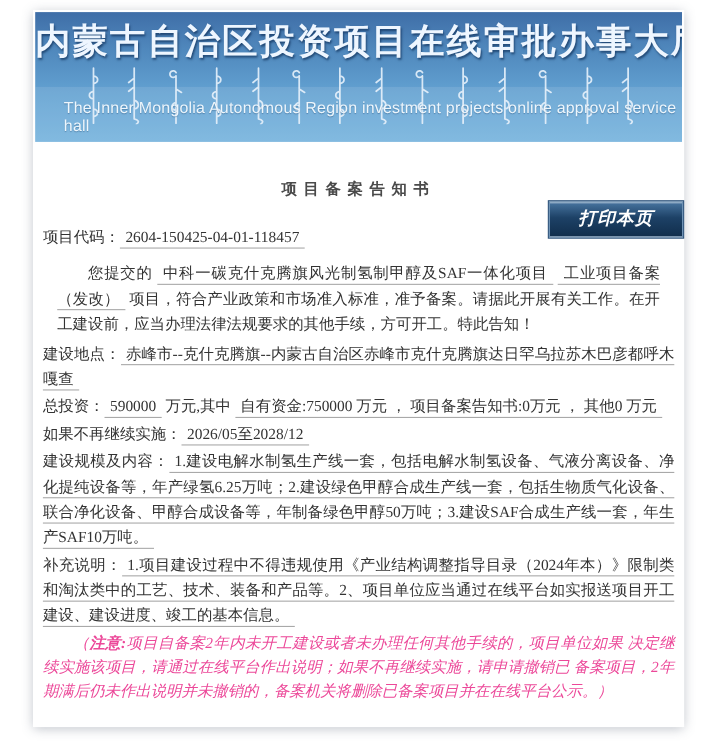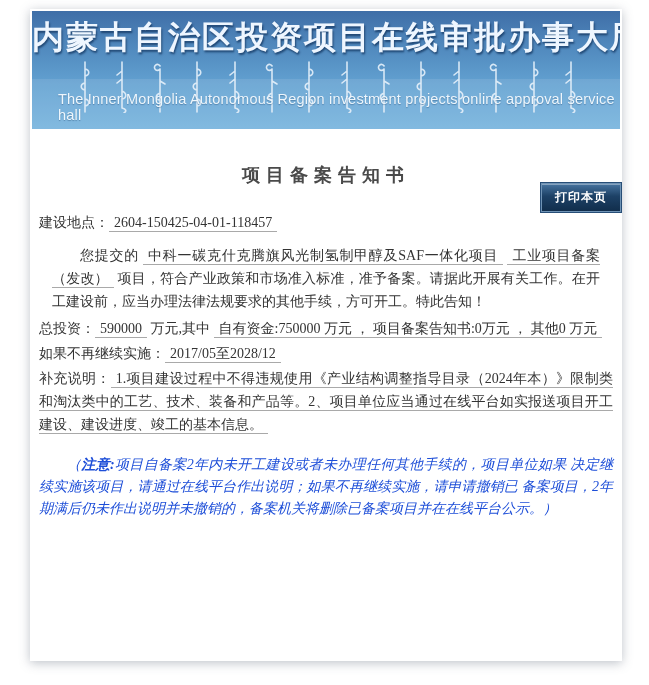--- a/index.html
+++ b/index.html
@@ -32,37 +32,38 @@
     background:rgba(255,255,255,.10);
     color:#eef6fc;font-family:"Liberation Sans","DejaVu Sans",sans-serif;
     font-size:14.5px;padding:12px 0 6px 26px;letter-spacing:.2px;
     text-shadow:0 1px 1px rgba(30,70,110,.4);
   }
   
   .content{position:relative;padding:0 9px;color:#333;font-size:14px;}
   .print-btn{
     position:absolute;right:1px;top:20px;
     background:linear-gradient(180deg,#47749f 0%,#1d4166 45%,#112e4c 100%);
-    color:#fff;font-weight:bold;font-size:12px;
+    color:#fff;font-weight:bold;font-size:16px;
     font-family:"Liberation Sans","DejaVu Sans",sans-serif;
     border:1px solid #6f93b5;outline:1px solid #274e77;
-    padding:5px 13px;cursor:pointer;letter-spacing:1px;
+    padding:5px 26px;cursor:pointer;letter-spacing:1px;
     box-shadow:inset 0 1px 0 rgba(255,255,255,.35);
+    font-style:italic;
   }
   .doc-title{
-    text-align:center;font-size:18px;font-weight:bold;color:#4a4a4a;
+    text-align:center;font-size:14px;font-weight:bold;color:#4a4a4a;
     letter-spacing:6px;margin:34px 0 0;padding-top:0;
   }
   .doc-body{margin-top:24px;line-height:23px;}
   .line{margin:0 0 2px;}
   .u{border-bottom:1px solid #a9a9a9;padding:0 5px 1px;}
   .para{margin:10px 13px 4px;text-indent:2em;text-align:justify;}
   .just{text-align:justify;}
   .note{
-    margin:18px 0 0;text-indent:2em;font-style:italic;color:#1d4ed8;
+    margin:3px 0 0;text-indent:2em;font-style:italic;color:#ec4899;
     line-height:22px;text-align:justify;
   }
   .note b{font-style:italic;}
 </style>
 </head>
 <body>
 
 <div class="page-card">
 
   <div class="banner">
@@ -126,30 +127,32 @@
     </div>
     <div class="banner-en">The Inner Mongolia Autonomous Region investment projects online approval service hall</div>
   </div>
 
   <div class="content">
     <button class="print-btn">打印本页</button>
 
     <div class="doc-title">项目备案告知书</div>
 
     <div class="doc-body">
-      <p class="line"><span>建设地点：</span><span class="u">2604-150425-04-01-118457</span></p>
+      <p class="line"><span>项目代码：</span><span class="u">2604-150425-04-01-118457</span></p>
 
 
       <p class="para"><span>您提交的</span> <span class="u">中科一碳克什克腾旗风光制氢制甲醇及SAF一体化项目</span> <span class="u">工业项目备案（发改）</span> <span>项目，符合产业政策和市场准入标准，准予备案。请据此开展有关工作。在开工建设前，应当办理法律法规要求的其他手续，方可开工。特此告知！</span></p>
 
+      <p class="line just"><span>建设地点：</span><span class="u">赤峰市--克什克腾旗--内蒙古自治区赤峰市克什克腾旗达日罕乌拉苏木巴彦都呼木嘎查</span></p>
 
       <p class="line"><span>总投资：</span><span class="u">590000</span> <span>万元,其中</span> <span class="u">自有资金:750000 万元 ， 项目备案告知书:0万元 ， 其他0 万元</span></p>
 
-      <p class="line"><span>如果不再继续实施：</span><span class="u">2017/05至2028/12</span></p>
+      <p class="line"><span>如果不再继续实施：</span><span class="u">2026/05至2028/12</span></p>
 
+      <p class="line just"><span>建设规模及内容：</span><span class="u">1.建设电解水制氢生产线一套，包括电解水制氢设备、气液分离设备、净化提纯设备等，年产绿氢6.25万吨；2.建设绿色甲醇合成生产线一套，包括生物质气化设备、联合净化设备、甲醇合成设备等，年制备绿色甲醇50万吨；3.建设SAF合成生产线一套，年生产SAF10万吨。</span></p>
 
       <p class="line just"><span>补充说明：</span><span class="u">1.项目建设过程中不得违规使用《产业结构调整指导目录（2024年本）》限制类和淘汰类中的工艺、技术、装备和产品等。2、项目单位应当通过在线平台如实报送项目开工建设、建设进度、竣工的基本信息。</span></p>
 
       <p class="note"><span>（</span><b>注意:</b><span>项目自备案2年内未开工建设或者未办理任何其他手续的，项目单位如果 决定继续实施该项目，请通过在线平台作出说明；如果不再继续实施，请申请撤销已 备案项目，2年期满后仍未作出说明并未撤销的，备案机关将删除已备案项目并在在线平台公示。）</span></p>
 
     </div>
   </div>
 </div>
 
 </body></html>

